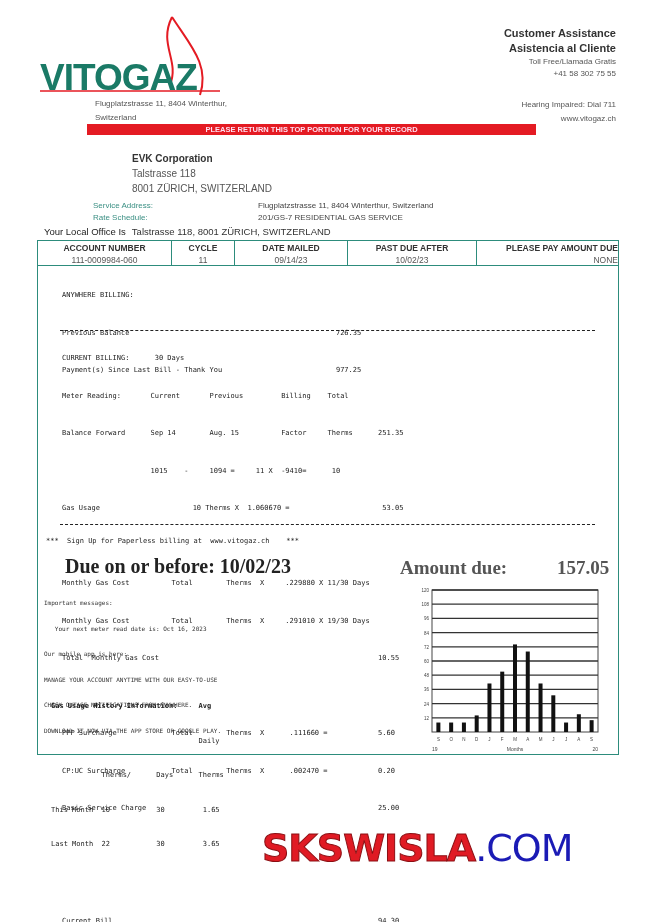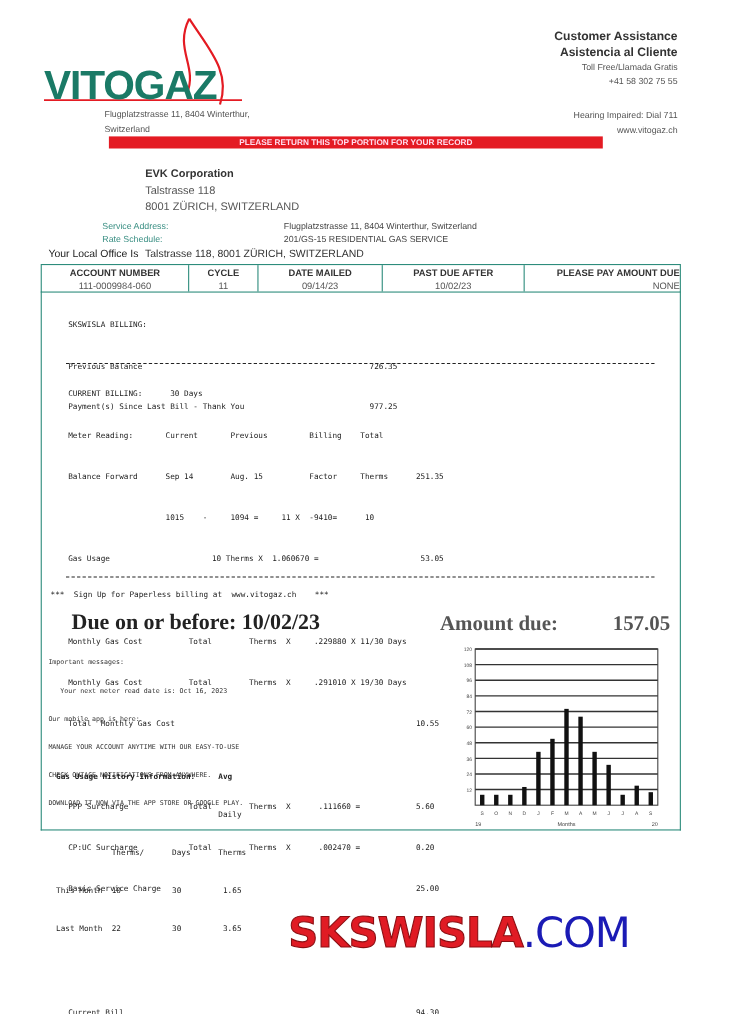--- a/index.html
+++ b/index.html
@@ -2,21 +2,21 @@
 <html><head>
 <meta charset="utf-8">
 <style>
   html,body{margin:0;padding:0;background:#fff;}
   body{width:664px;height:922px;position:relative;overflow:hidden;font-family:"Liberation Sans",sans-serif;color:#222;}
   .abs{position:absolute;}
   
   .logo{left:40px;top:15px;width:180px;height:90px;}
   .logo-text{position:absolute;left:0;top:42px;font:bold 37px "Liberation Sans",sans-serif;color:#1a7a66;letter-spacing:-1px;}
   .addr-top{left:95px;top:97px;font-size:8px;color:#555;line-height:14px;}
-  .banner{left:99px;top:124px;width:449px;height:11px;background:#e41b23;color:#fde;font-size:7.5px;font-weight:bold;text-align:center;line-height:11px;letter-spacing:0;}
+  .banner{left:87px;top:124px;width:449px;height:11px;background:#e41b23;color:#fde;font-size:7.5px;font-weight:bold;text-align:center;line-height:11px;letter-spacing:0;}
   .cust{right:48px;top:26px;text-align:right;}
   .cust .t1,.cust .t2{font-size:11px;font-weight:bold;color:#333;line-height:15px;}
   .cust .t3,.cust .t4{font-size:8px;color:#555;line-height:12px;}
   .cust2{right:48px;top:98px;text-align:right;font-size:8px;color:#555;line-height:14px;}
   
   .recip{left:132px;top:151px;line-height:15px;}
   .recip .n{font-size:10px;font-weight:bold;color:#333;}
   .recip .l{font-size:10px;color:#555;}
   .svc{left:93px;top:200px;font-size:8px;line-height:12px;}
   .svc .lab{color:#3a8f83;display:inline-block;width:165px;}
@@ -71,21 +71,21 @@
 <div class="abs banner">PLEASE RETURN THIS TOP PORTION FOR YOUR RECORD</div>
 
 <div class="abs recip">
   <div class="n">EVK Corporation</div>
   <div class="l">Talstrasse 118</div>
   <div class="l">8001 ZÜRICH, SWITZERLAND</div>
 </div>
 
 <div class="abs svc">
   <div><span class="lab">Service Address:</span><span class="val">Flugplatzstrasse 11, 8404 Winterthur, Switzerland</span></div>
-  <div><span class="lab">Rate Schedule:</span><span class="val">201/GS-15 RESIDENTIAL GAS SERVICE</span></div>
+  <div><span class="lab">Rate Schedule:</span><span class="val">201/GS-7 RESIDENTIAL GAS SERVICE</span></div>
 </div>
 
 <div class="abs local">
   <b>Your Local Office Is</b><span>Talstrasse 118, 8001 ZÜRICH, SWITZERLAND</span>
 </div>
 
 <div class="abs acct">
   <div class="c" style="width:133px">
       <div class="h">ACCOUNT NUMBER</div>
       <div class="v">111-0009984-060</div>
@@ -104,21 +104,21 @@
     </div>
   <div class="c" style="flex:1">
       <div class="h">PLEASE PAY AMOUNT DUE</div>
       <div class="v">NONE</div>
     </div>
 </div>
 
 <div class="abs box"></div>
 
 <div class="abs mono" style="left:62px;top:264px">
-  <div>SKSWISLA BILLING:</div>
+  <div>ANYWHERE BILLING:</div>
   <div>Previous Balance                                                 726.35</div>
   <div>Payment(s) Since Last Bill - Thank You                           977.25</div>
   <div></div>
   <div>Balance Forward                                                            251.35</div>
 </div>
 <div class="abs dash" style="left:60px;top:330px;width:535px"></div>
 
 <div class="abs mono" style="left:62px;top:327px">
   <div>CURRENT BILLING:      30 Days</div>
   <div>Meter Reading:       Current       Previous         Billing    Total</div>

